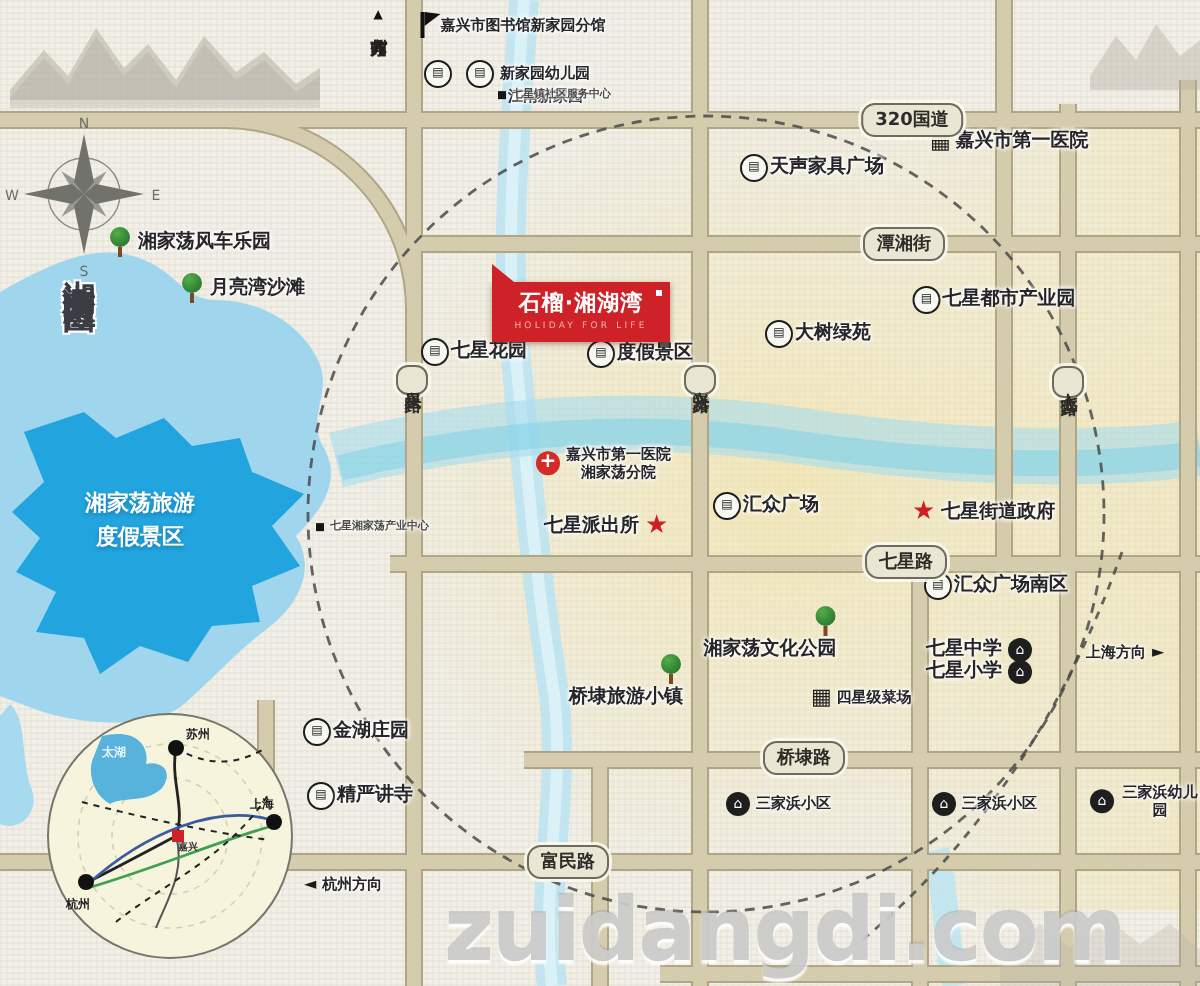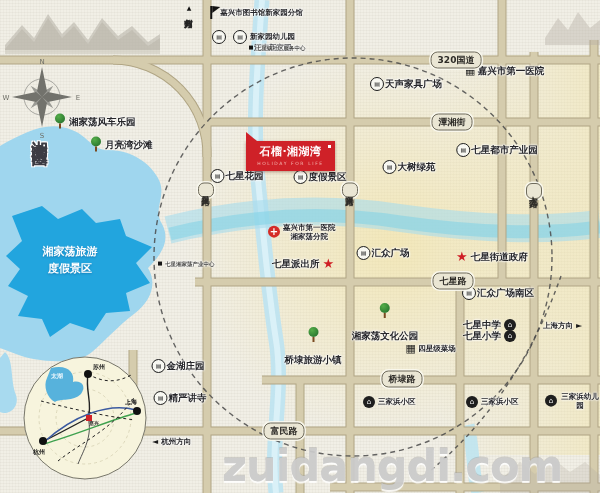--- a/index.html
+++ b/index.html
@@ -15,21 +15,21 @@
   .wash1{left:185px;top:45px;width:420px;height:400px;
     background:radial-gradient(closest-side, rgba(243,226,155,.6), rgba(243,226,155,0));}
   .wash2{left:440px;top:55px;width:160px;height:400px;
     background:linear-gradient(90deg, rgba(243,228,165,0), rgba(241,224,150,.4));}
   svg.base{position:absolute;left:0;top:0;z-index:2;}
   .layer{position:absolute;left:0;top:0;width:600px;height:493px;z-index:3;}
 
   
   .poi{position:absolute;white-space:nowrap;display:flex;align-items:center;gap:3px;}
   .poi.col{flex-direction:row;transform:translateX(-50%);gap:1px;}
-  .poi.col2{flex-direction:column;transform:translateX(-50%);gap:12px;}
+  .poi.col2{flex-direction:column;transform:translateX(-50%);gap:1px;align-items:flex-end;}
   .poi.row{transform:translateY(-50%);}
   .lbl{font-weight:700;color:#26262a;white-space:pre-line;text-align:center;line-height:1.25;
        text-shadow:0 0 2px #fff,0 0 2px #fff,0 0 3px #fff;}
   .sz-m .lbl{font-size:9.5px;}
   .sz-s .lbl{font-size:7.5px;}
   .sz-xs .lbl{font-size:5.5px;color:#4a4a48;}
 
   .ic{display:inline-flex;align-items:center;justify-content:center;flex:0 0 auto;}
   .ic-circle{width:12px;height:12px;border:1.3px solid #1c1c1c;border-radius:50%;background:#f8f8f2;}
   .ic-circle::before{content:"▤";font-size:6px;color:#1c1c1c;line-height:1;}

